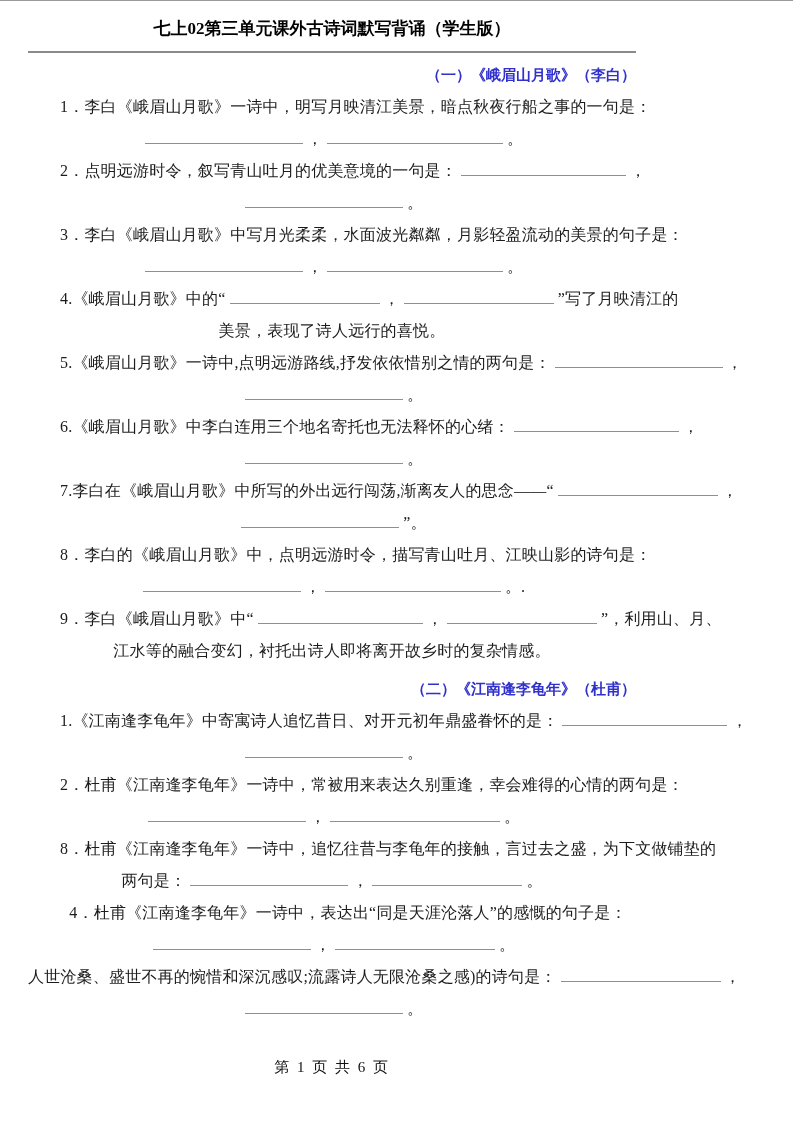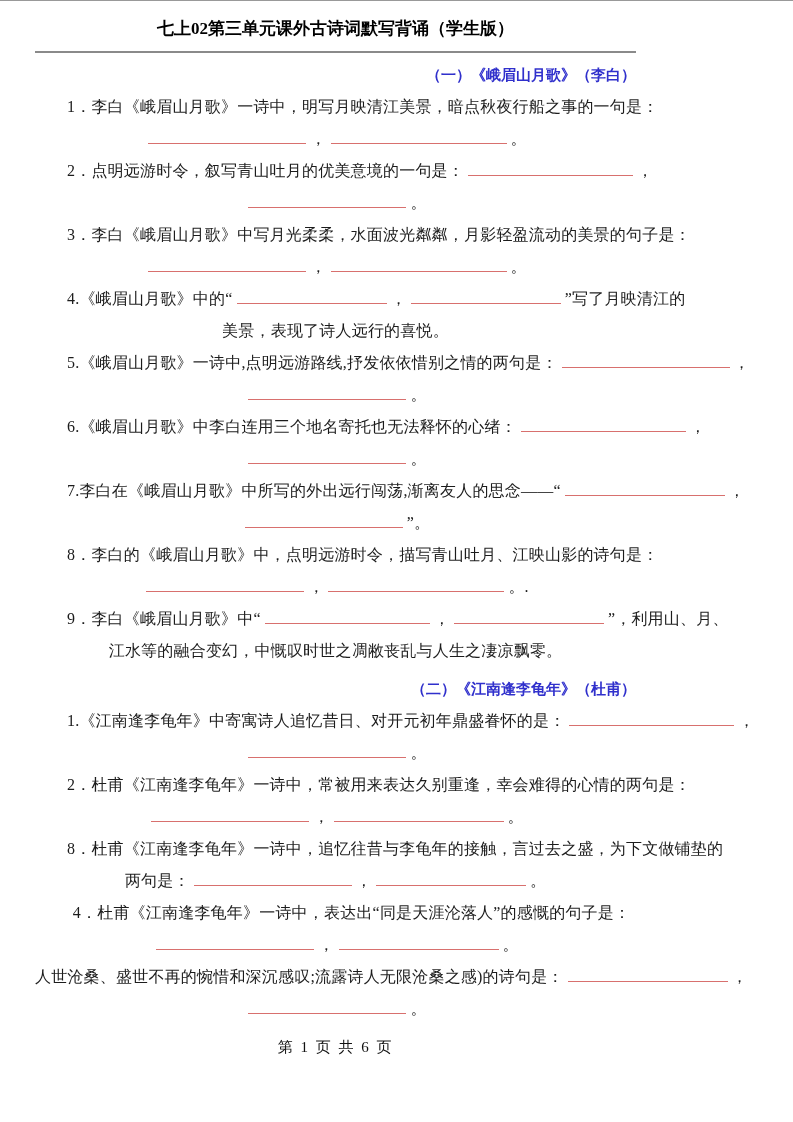--- a/index.html
+++ b/index.html
@@ -15,21 +15,21 @@
     font-family:"Liberation Serif","DejaVu Serif",serif;
     color:var(--text-black);
     box-sizing:border-box;
     border-top:1px solid #999;
     position:relative;
     overflow:hidden;
   }
   .page{
     box-sizing:border-box;
     width:664px;height:1122px;
-    padding:14px 28px 0 35px;
+    padding:14px 28px 0 28px;
   }
   .doc-header{
     text-align:center;
     font-weight:bold;
     font-size:17px;
     line-height:28px;
     padding-bottom:8px;
     border-bottom:2px solid var(--rule-gray);
     color:#000;
   }
@@ -53,21 +53,21 @@
     display:inline-block;
     border-bottom:1.5px solid var(--blank-red);
     height:1.02em;
     margin:0 4px;
     vertical-align:baseline;
   }
   .doc-footer{
     text-align:center;
     font-size:15px;
     line-height:20px;
-    margin-top:12px;
+    margin-top:32px;
     letter-spacing:2px;
     color:#111;
   }
 </style>
 </head>
 <body>
 
 <div class="page">
   <div class="doc-header">七上02第三单元课外古诗词默写背诵（学生版）</div>
   <div id="content">
@@ -82,21 +82,21 @@
       <div class="line"><span>美景，表现了诗人远行的喜悦。</span></div>
       <div class="line first"><span>5.《峨眉山月歌》一诗中,点明远游路线,抒发依依惜别之情的两句是：</span><span class="bl" style="width: 168px;"></span><span>，</span></div>
       <div class="line"><span class="bl" style="width: 158px;"></span><span>。</span></div>
       <div class="line first"><span>6.《峨眉山月歌》中李白连用三个地名寄托也无法释怀的心绪：</span><span class="bl" style="width: 165px;"></span><span>，</span></div>
       <div class="line"><span class="bl" style="width: 158px;"></span><span>。</span></div>
       <div class="line first"><span>7.李白在《峨眉山月歌》中所写的外出远行闯荡,渐离友人的思念——“</span><span class="bl" style="width: 160px;"></span><span>，</span></div>
       <div class="line"><span class="bl" style="width: 158px;"></span><span>”。</span></div>
       <div class="line first"><span>8．李白的《峨眉山月歌》中，点明远游时令，描写青山吐月、江映山影的诗句是：</span></div>
       <div class="line"><span class="bl" style="width: 158px;"></span><span>，</span><span class="bl" style="width: 176px;"></span><span>。.</span></div>
       <div class="line first"><span>9．李白《峨眉山月歌》中“</span><span class="bl" style="width: 165px;"></span><span>，</span><span class="bl" style="width: 150px;"></span><span>”，利用山、月、</span></div>
-      <div class="line"><span>江水等的融合变幻，中慨叹时世之凋敝丧乱与人生之凄凉飘零。</span></div>
+      <div class="line"><span>江水等的融合变幻，衬托出诗人即将离开故乡时的复杂情感。</span></div>
       <div class="sec-heading">（二）《江南逢李龟年》（杜甫）</div>
       <div class="line first"><span>1.《江南逢李龟年》中寄寓诗人追忆昔日、对开元初年鼎盛眷怀的是：</span><span class="bl" style="width: 165px;"></span><span>，</span></div>
       <div class="line"><span class="bl" style="width: 158px;"></span><span>。</span></div>
       <div class="line first"><span>2．杜甫《江南逢李龟年》一诗中，常被用来表达久别重逢，幸会难得的心情的两句是：</span></div>
       <div class="line"><span class="bl" style="width: 158px;"></span><span>，</span><span class="bl" style="width: 170px;"></span><span>。</span></div>
       <div class="line first"><span>8．杜甫《江南逢李龟年》一诗中，追忆往昔与李龟年的接触，言过去之盛，为下文做铺垫的</span></div>
       <div class="line"><span>两句是：</span><span class="bl" style="width: 158px;"></span><span>，</span><span class="bl" style="width: 150px;"></span><span>。</span></div>
       <div class="line first"><span>4．杜甫《江南逢李龟年》一诗中，表达出“同是天涯沦落人”的感慨的句子是：</span></div>
       <div class="line"><span class="bl" style="width: 158px;"></span><span>，</span><span class="bl" style="width: 160px;"></span><span>。</span></div>
       <div class="line"><span>人世沧桑、盛世不再的惋惜和深沉感叹;流露诗人无限沧桑之感)的诗句是：</span><span class="bl" style="width: 160px;"></span><span>，</span></div>

